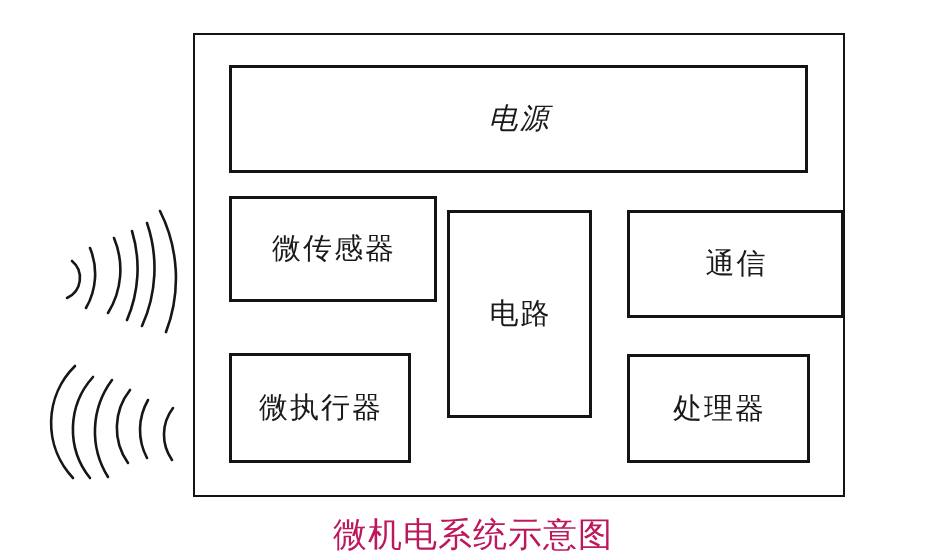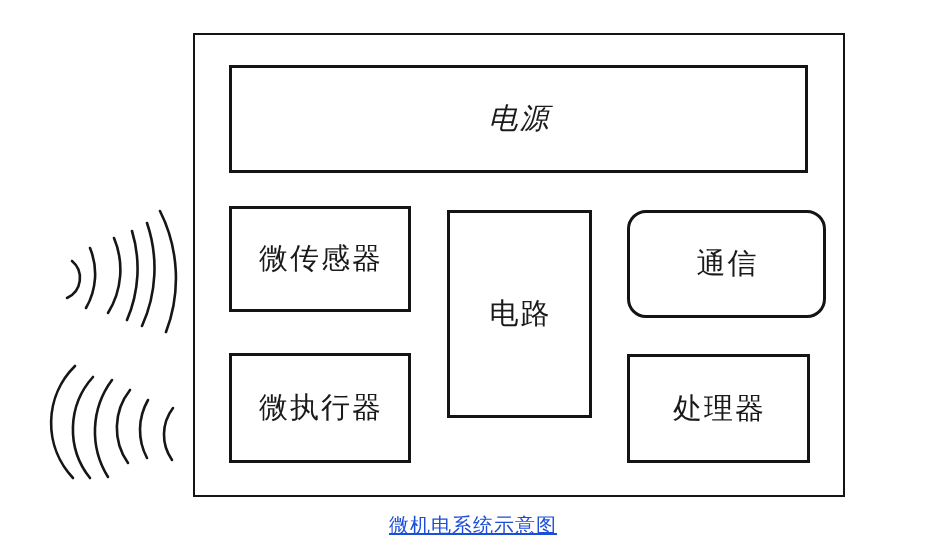--- a/index.html
+++ b/index.html
@@ -50,36 +50,35 @@
   }
   .block-label {
     font-family: "Liberation Serif", "DejaVu Serif", serif;
     font-size: 29px;
     letter-spacing: 2px;
     color: #1a1a1a;
     white-space: nowrap;
     text-indent: 2px;
   }
   .block-power      { left: 229px; top: 65px;  width: 579px; height: 108px; font-style: italic; }
-  .block-sensor     { left: 229px; top: 206px; width: 182px; height: 106px; }
+  .block-sensor     { left: 229px; top: 196px; width: 208px; height: 106px; }
   .block-actuator   { left: 229px; top: 353px; width: 182px; height: 110px; text-align: right; }
   .block-circuit    { left: 447px; top: 210px; width: 145px; height: 208px; }
-  .block-comm       { left: 627px; top: 210px; width: 199px; height: 108px; border-radius: 19px; }
+  .block-comm       { left: 627px; top: 210px; width: 217px; height: 108px; }
   .block-processor  { left: 627px; top: 354px; width: 183px; height: 109px; }
   .caption {
     position: absolute;
     left: 473px;
     top: 512px;
     transform: translateX(-50%);
     font-family: "Liberation Sans", "DejaVu Sans", sans-serif;
-    font-size: 20px;
+    font-size: 34px;
     letter-spacing: 1px;
-    color: #1d4ed8;
+    color: #be185d;
     white-space: nowrap;
-    text-decoration: underline;
   }
 </style>
 </head>
 <body>
 
 <div class="stage">
 
   <svg class="waves-svg" viewBox="0 0 932 560" aria-hidden="true">
     <g>
       <path d="M 72 261 A 22 22 0 0 1 67 298"></path>

